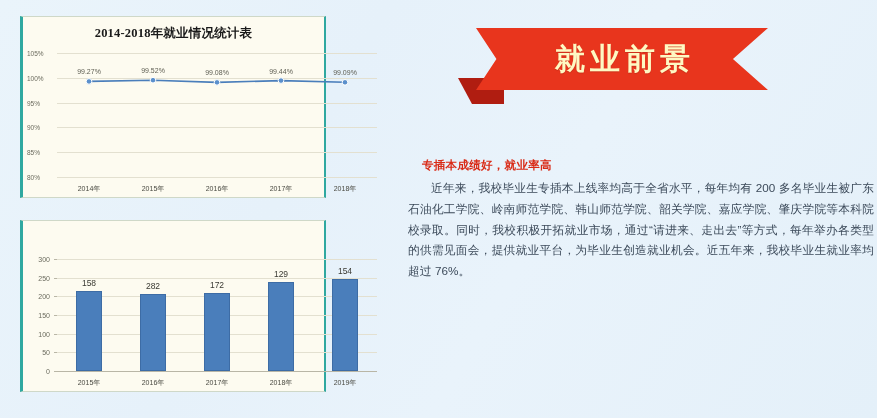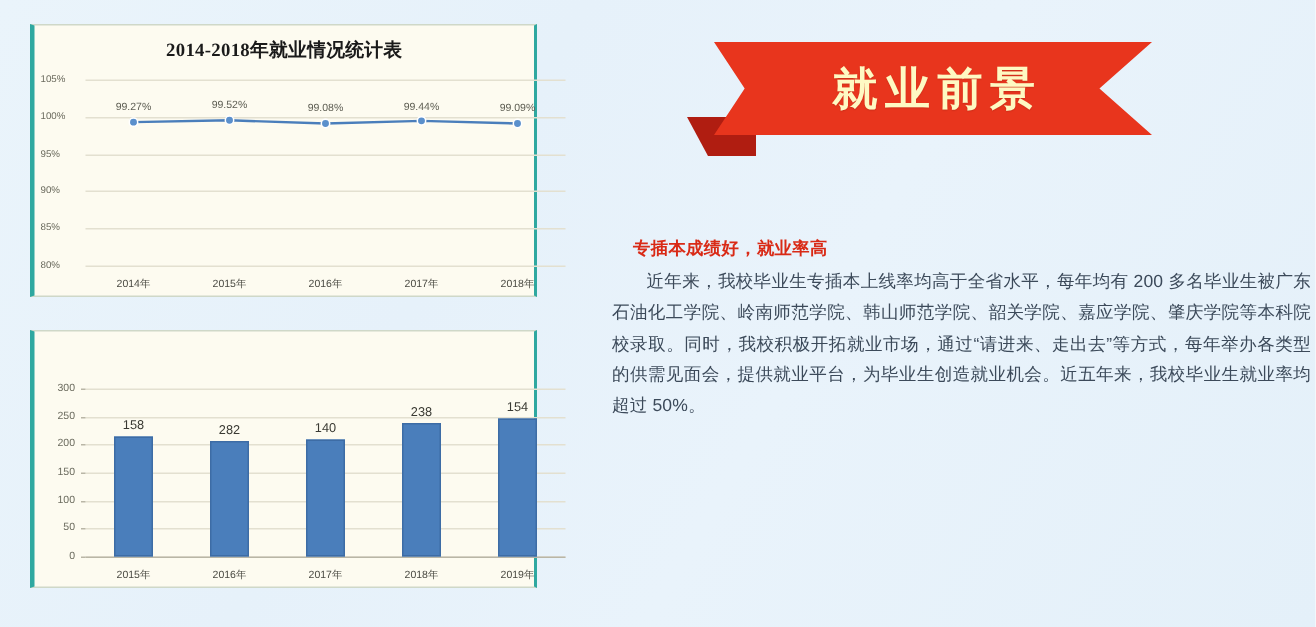--- a/index.html
+++ b/index.html
@@ -17,21 +17,21 @@
   .page {
     position: absolute;
     inset: 0;
   }
 
   
   .left-col {
     position: absolute;
     left: 20px;
     top: 16px;
-    width: 338px;
+    width: 306px;
   }
 
   .chart-card {
     background: #fdfbf0;
     border: 1px solid #cfd8c8;
     border-left: 3px solid #2fa8a0;
     border-right: 2px solid #2fa8a0;
     box-sizing: border-box;
     position: relative;
   }
@@ -249,24 +249,24 @@
           <div class="tick" style="left: 31px; top: 122px;"></div>
           <div class="ylab" style="top: 122px; left: 0px; width: 27px; text-align: right; font-size: 7px;">0</div>
           <div class="gridline" style="left: 34px; width: 320px; top: 122px; background: rgb(185, 182, 166);"></div>
           <div class="bar" style="left: 53px; top: 41.7333px; height: 80.2667px; width: 26px; bottom: auto; background: rgb(74, 126, 187);"></div>
           <div class="bar-label" style="left: 66px; top: 28.7333px;">158</div>
           <div class="xlab" style="left: 66px; top: 129px;">2015年</div>
           <div class="bar" style="left: 117px; top: 45.0933px; height: 76.9067px; width: 26px; bottom: auto; background: rgb(74, 126, 187);"></div>
           <div class="bar-label" style="left: 130px; top: 32.0933px;">282</div>
           <div class="xlab" style="left: 130px; top: 129px;">2016年</div>
           <div class="bar" style="left: 181px; top: 44.3467px; height: 77.6533px; width: 26px; bottom: auto; background: rgb(74, 126, 187);"></div>
-          <div class="bar-label" style="left: 194px; top: 31.3467px;">140</div>
+          <div class="bar-label" style="left: 194px; top: 31.3467px;">172</div>
           <div class="xlab" style="left: 194px; top: 129px;">2017年</div>
           <div class="bar" style="left: 245px; top: 33.1467px; height: 88.8533px; width: 26px; bottom: auto; background: rgb(74, 126, 187);"></div>
-          <div class="bar-label" style="left: 258px; top: 20.1467px;">238</div>
+          <div class="bar-label" style="left: 258px; top: 20.1467px;">129</div>
           <div class="xlab" style="left: 258px; top: 129px;">2018年</div>
           <div class="bar" style="left: 309px; top: 29.7867px; height: 92.2133px; width: 26px; bottom: auto; background: rgb(74, 126, 187);"></div>
           <div class="bar-label" style="left: 322px; top: 16.7867px;">154</div>
           <div class="xlab" style="left: 322px; top: 129px;">2019年</div>
         </div>
     </div>
 
   </div>
 
   <div class="right-col">
@@ -276,18 +276,18 @@
       <div class="ribbon-main">
         <span class="ribbon-text">就业前景</span>
       </div>
     </div>
 
     <div class="content">
 
 
       <div class="sec-block">
         <p class="sec-heading">专插本成绩好，就业率高</p>
-        <p class="sec-body">近年来，我校毕业生专插本上线率均高于全省水平，每年均有 200 多名毕业生被广东石油化工学院、岭南师范学院、韩山师范学院、韶关学院、嘉应学院、肇庆学院等本科院校录取。同时，我校积极开拓就业市场，通过“请进来、走出去”等方式，每年举办各类型的供需见面会，提供就业平台，为毕业生创造就业机会。近五年来，我校毕业生就业率均超过 50%。</p>
+        <p class="sec-body">近年来，我校毕业生专插本上线率均高于全省水平，每年均有 200 多名毕业生被广东石油化工学院、岭南师范学院、韩山师范学院、韶关学院、嘉应学院、肇庆学院等本科院校录取。同时，我校积极开拓就业市场，通过“请进来、走出去”等方式，每年举办各类型的供需见面会，提供就业平台，为毕业生创造就业机会。近五年来，我校毕业生就业率均超过 76%。</p>
       </div>
 
     </div>
   </div>
 </div>
 
 </body></html>

